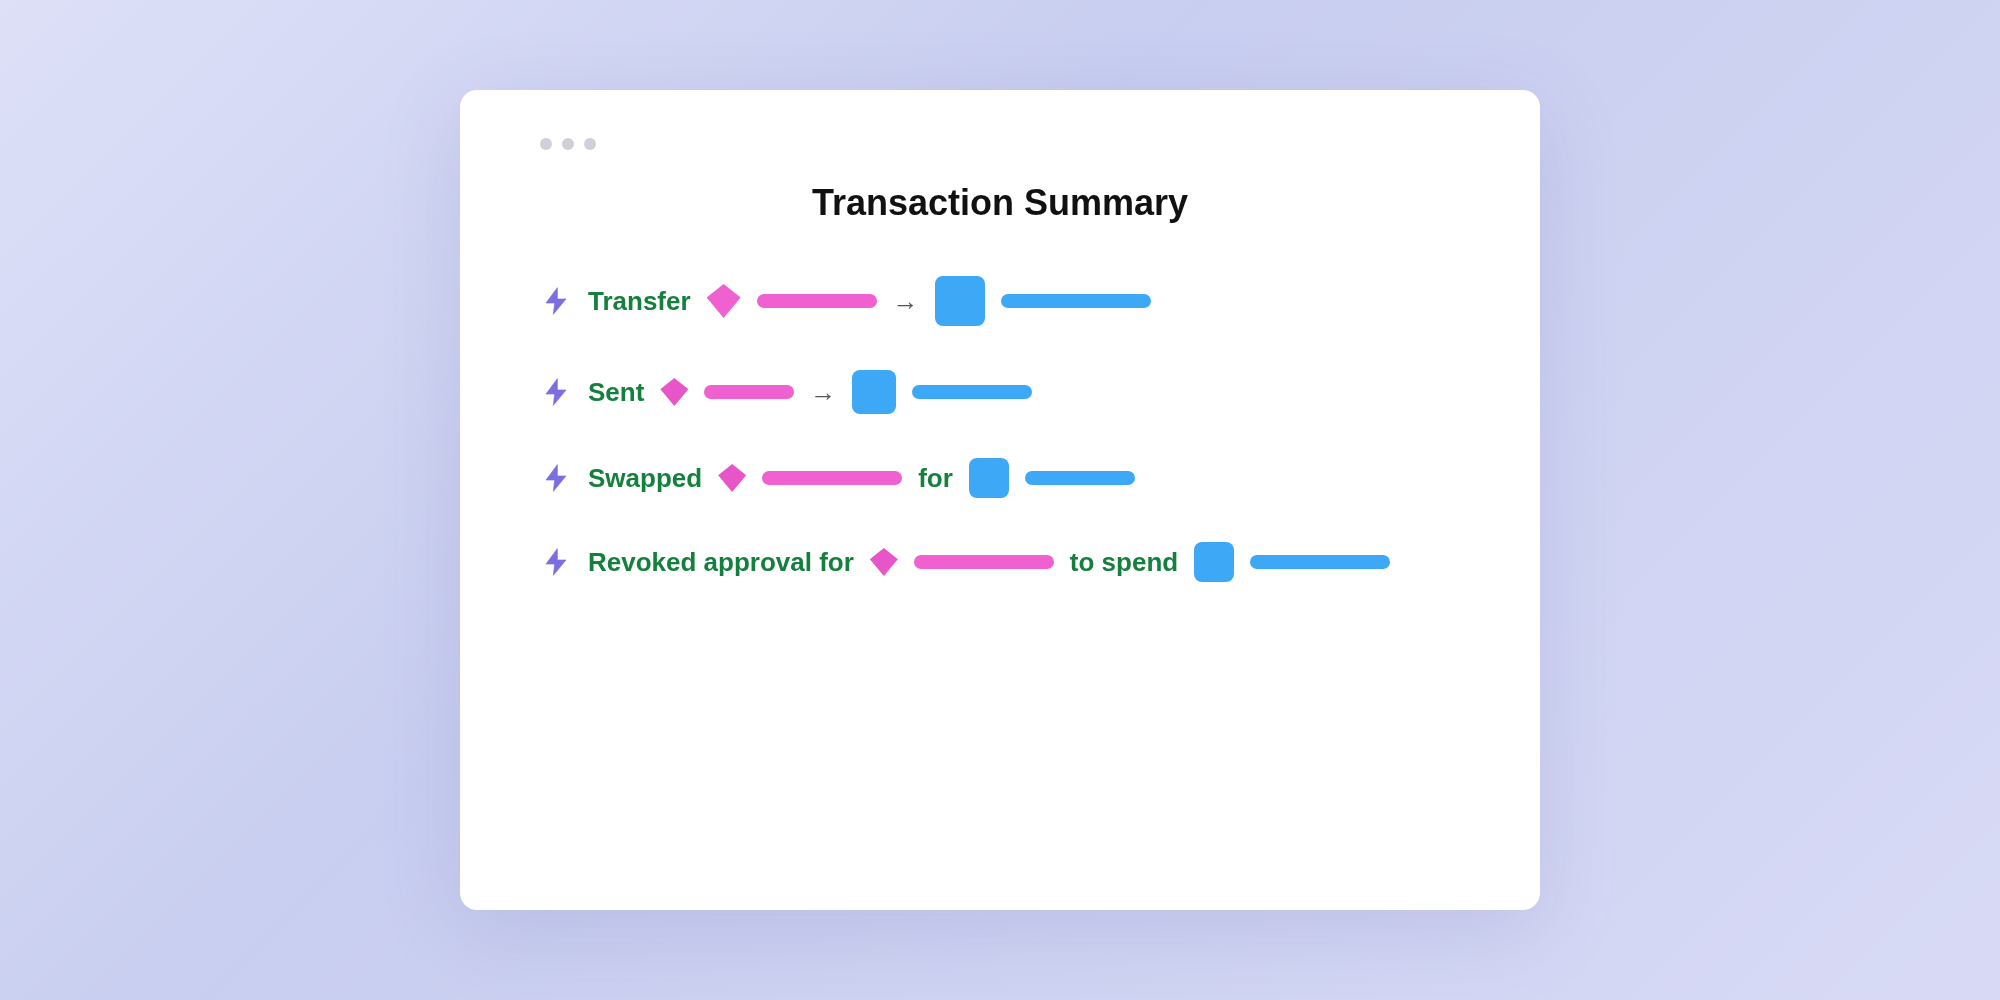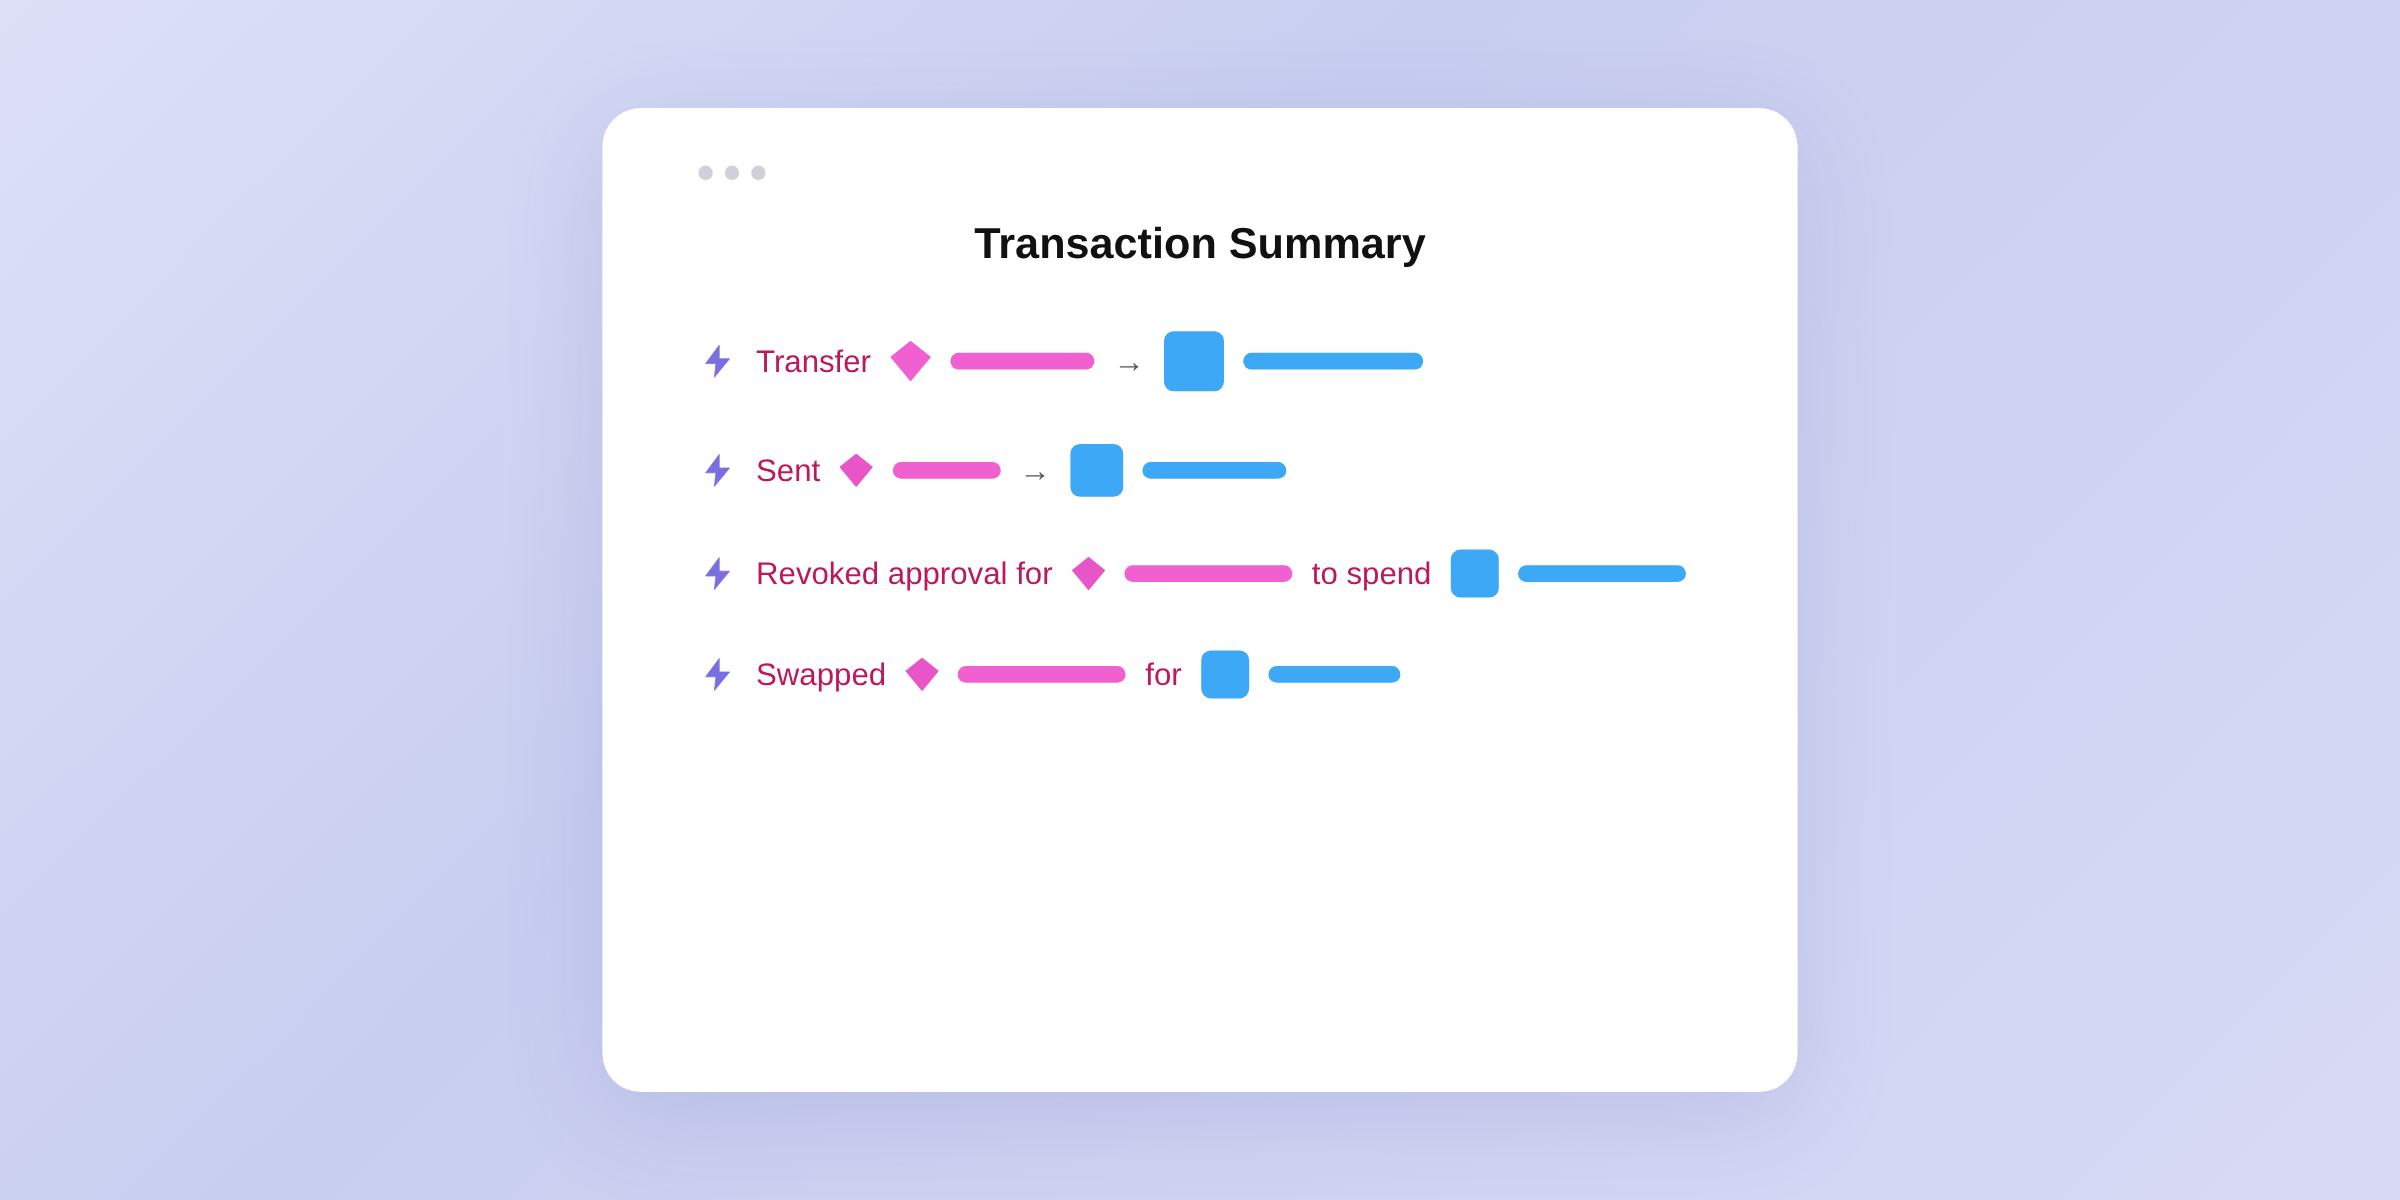--- a/index.html
+++ b/index.html
@@ -10,22 +10,22 @@
       background: linear-gradient(135deg, #dde0f7 0%, #c8cef0 40%, #d8daf5 100%);
       display: flex;
       align-items: center;
       justify-content: center;
       font-family: -apple-system, BlinkMacSystemFont, 'Segoe UI', sans-serif;
       overflow: hidden;
     }
 
     .card {
       background: #ffffff;
-      border-radius: 32px;
-      width: 996px;
+      border-radius: 17px;
+      width: 1080px;
       min-height: 820px;
       padding: 48px 80px 60px 80px;
       box-shadow: 0 20px 80px rgba(100, 100, 180, 0.18);
       position: relative;
     }
 
     .window-dots {
       display: flex;
       gap: 10px;
       margin-bottom: 32px;
@@ -65,22 +65,22 @@
       justify-content: center;
     }
 
     .lightning-icon svg {
       width: 32px;
       height: 32px;
     }
 
     .tx-label {
       font-size: 26px;
-      font-weight: 400;
-      color: #be185d;
+      font-weight: 700;
+      color: #15803d;
       white-space: nowrap;
     }
 
     .arrow {
       font-size: 26px;
       color: #555;
       font-weight: 400;
     }
 
     
@@ -182,37 +182,37 @@
       <span class="sq-blue sq-blue-md"></span>
       <span class="pill-blue pill-blue-md"></span>
     </div>
 
     <div class="tx-row">
       <span class="lightning-icon">
         <svg viewBox="0 0 24 24" fill="none">
           <path d="M13 2L4.5 13.5H11L10 22L19.5 10.5H13L13 2Z" fill="#7b6ee0" stroke="#7b6ee0" stroke-width="0.5"></path>
         </svg>
       </span>
+      <span class="tx-label">Swapped</span>
+      <span class="gem-pink-sm"></span>
+      <span class="pill-pink pill-pink-xl"></span>
+      <span class="tx-label">for</span>
+      <span class="sq-blue sq-blue-sm"></span>
+      <span class="pill-blue pill-blue-sm"></span>
+    </div>
+
+    <div class="tx-row">
+      <span class="lightning-icon">
+        <svg viewBox="0 0 24 24" fill="none">
+          <path d="M13 2L4.5 13.5H11L10 22L19.5 10.5H13L13 2Z" fill="#7b6ee0" stroke="#7b6ee0" stroke-width="0.5"></path>
+        </svg>
+      </span>
       <span class="tx-label">Revoked approval for</span>
       <span class="gem-pink-sm"></span>
       <span class="pill-pink pill-pink-xl"></span>
       <span class="tx-label">to spend</span>
       <span class="sq-blue sq-blue-sm"></span>
       <span class="pill-blue pill-blue-xl"></span>
     </div>
 
-    <div class="tx-row">
-      <span class="lightning-icon">
-        <svg viewBox="0 0 24 24" fill="none">
-          <path d="M13 2L4.5 13.5H11L10 22L19.5 10.5H13L13 2Z" fill="#7b6ee0" stroke="#7b6ee0" stroke-width="0.5"></path>
-        </svg>
-      </span>
-      <span class="tx-label">Swapped</span>
-      <span class="gem-pink-sm"></span>
-      <span class="pill-pink pill-pink-xl"></span>
-      <span class="tx-label">for</span>
-      <span class="sq-blue sq-blue-sm"></span>
-      <span class="pill-blue pill-blue-sm"></span>
-    </div>
-
 
   </div>
 </div>
 
 </body></html>

